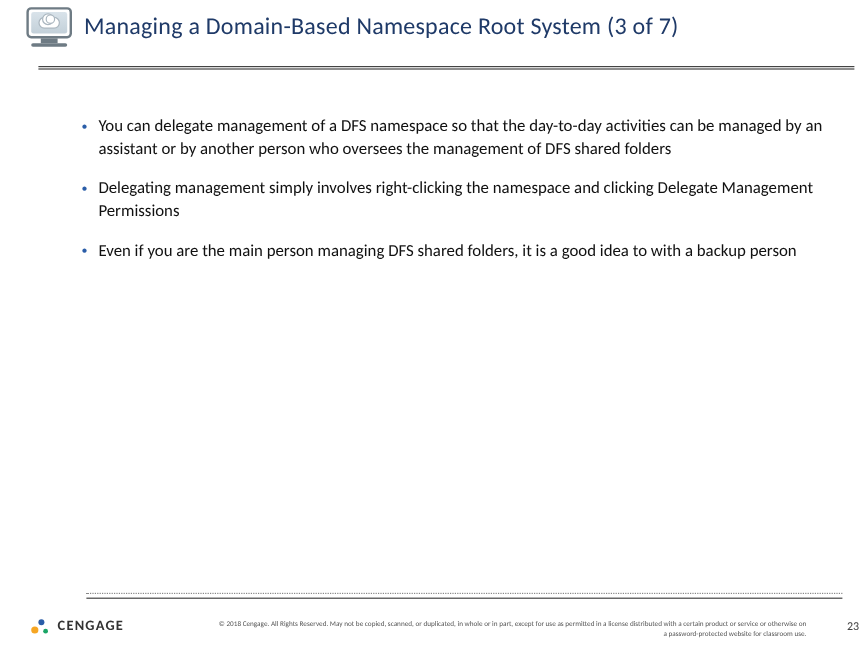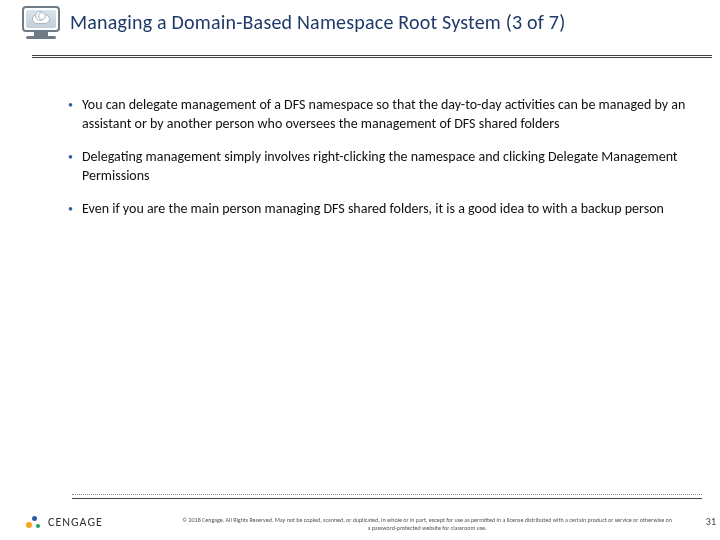--- a/index.html
+++ b/index.html
@@ -34,22 +34,22 @@
   
   .footer { position:absolute; left:0; right:0; bottom:0; height:46px; }
   .footer-rule { position:absolute; left:60px; right:30px; top:0; border-top:1px dotted #888; }
   .footer-rule2 { position:absolute; left:60px; right:30px; top:4px; border-top:1px solid #444; }
   .logo { position:absolute; left:14px; bottom:10px; display:flex; align-items:center; gap:6px; }
   .logo-mark { width:16px; height:16px; position:relative; }
   .logo-mark span { position:absolute; border-radius:50%; }
   .d1 { width:6px; height:6px; background:#f6a623; left:0; top:8px; }
   .d2 { width:5px; height:5px; background:#2a5da8; left:6px; top:2px; }
   .d3 { width:4px; height:4px; background:#1aa566; left:10px; top:10px; }
-  .logo-text { font-size:12px; letter-spacing:1px; color:#333; font-weight:400; }
-  .copyright { position:absolute; left:170px; right:60px; bottom:8px; font-size:6px; line-height:1.25; color:#555; text-align:center; }
+  .logo-text { font-size:12px; letter-spacing:1px; color:#333; font-weight:700; }
+  .copyright { position:absolute; left:170px; right:60px; bottom:8px; font-size:6px; line-height:1.25; color:#555; text-align:right; }
   .pagenum { position:absolute; right:16px; bottom:12px; font-size:10px; color:#444; }
 </style>
 </head>
 <body>
 
 <div class="slide">
   <div class="header">
     <div class="icon-stack">
       <div class="monitor-frame">
           <div class="monitor-inner">
@@ -85,15 +85,15 @@
     <div class="footer-rule2"></div>
     <div class="logo">
       <div class="logo-mark">
         <span class="d1"></span>
           <span class="d2"></span>
           <span class="d3"></span>
       </div>
       <div class="logo-text">CENGAGE</div>
     </div>
     <div class="copyright">© 2018 Cengage. All Rights Reserved. May not be copied, scanned, or duplicated, in whole or in part, except for use as permitted in a license distributed with a certain product or service or otherwise on a password-protected website for classroom use.</div>
-    <div class="pagenum">31</div>
+    <div class="pagenum">23</div>
   </div>
 </div>
 
 </body></html>

